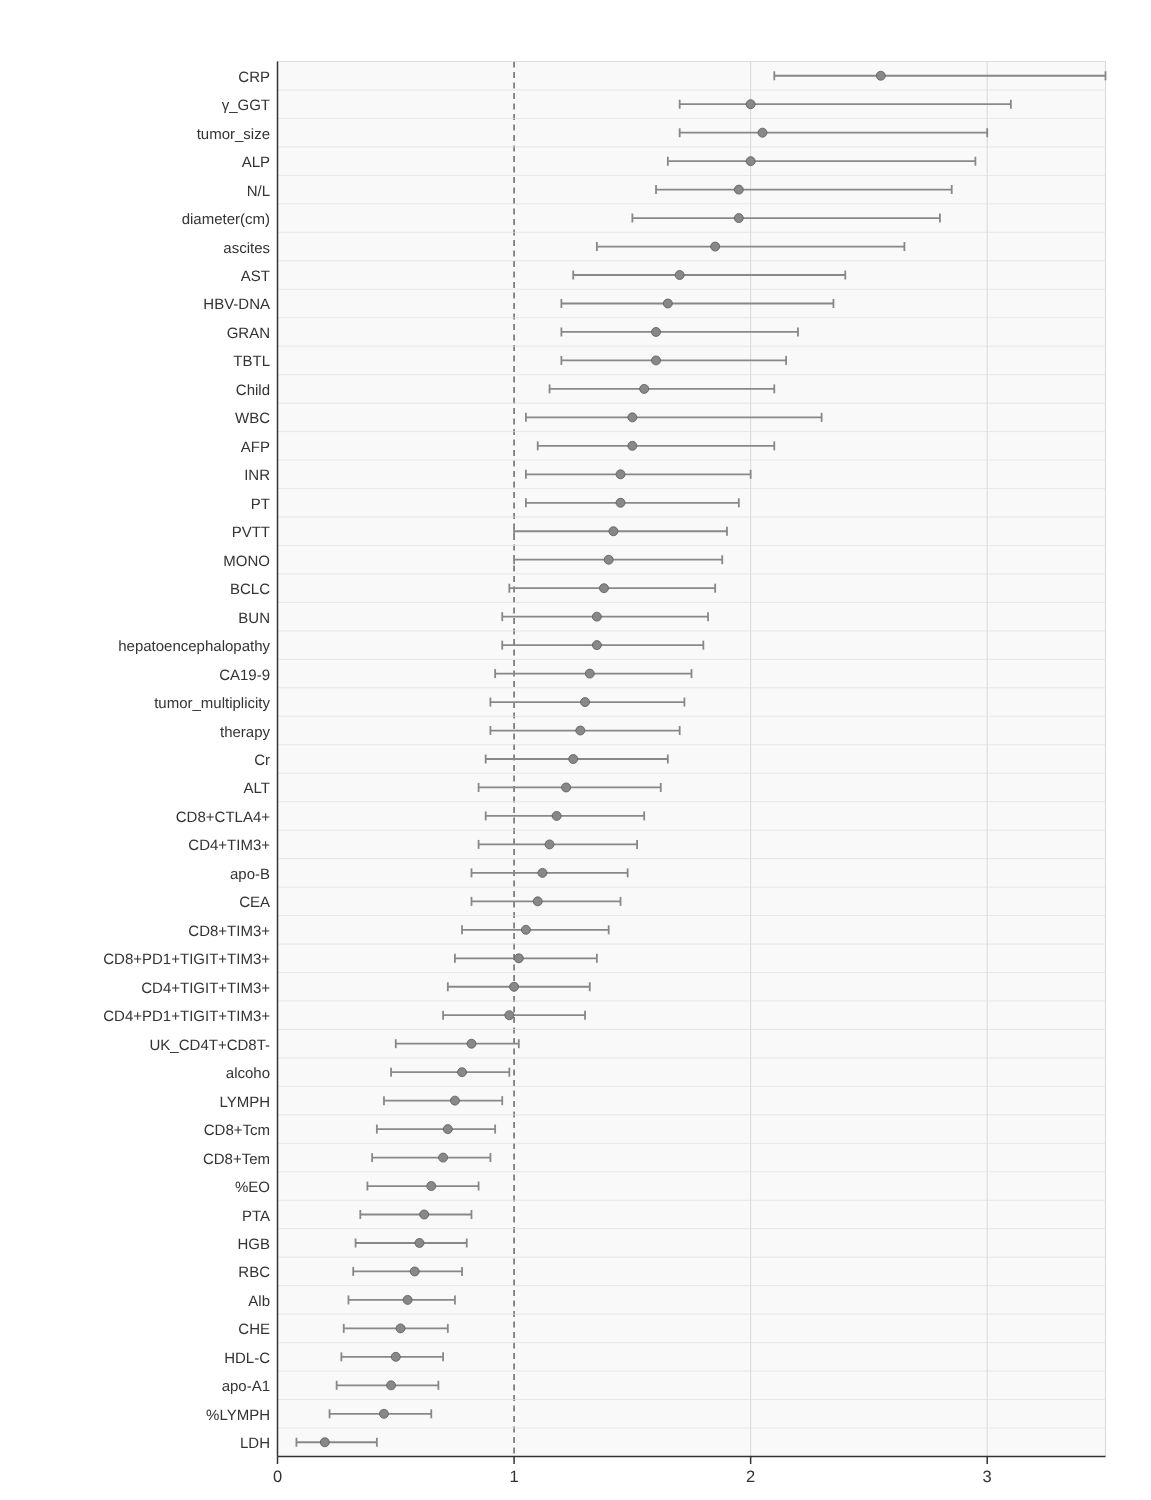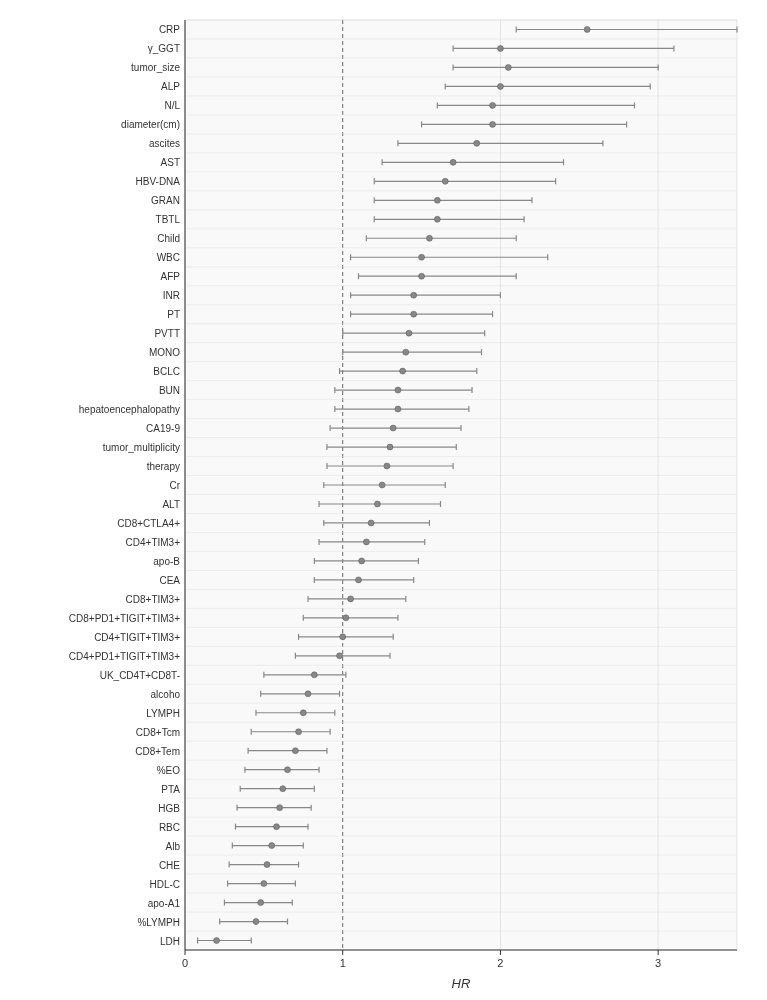--- a/index.html
+++ b/index.html
@@ -8,20 +8,21 @@
       font-family: Arial, sans-serif;
       width: 767px;
       height: 1000px;
       overflow: hidden;
     }
     .chart-container {
       width: 767px;
       height: 704px;
       position: relative;
       background: #fff;
+      margin-top: 21px;
     }
     svg {
       position: absolute;
       top: 0; left: 0;
     }
   </style>
 </head>
 <body>
 
 <div class="chart-container">

